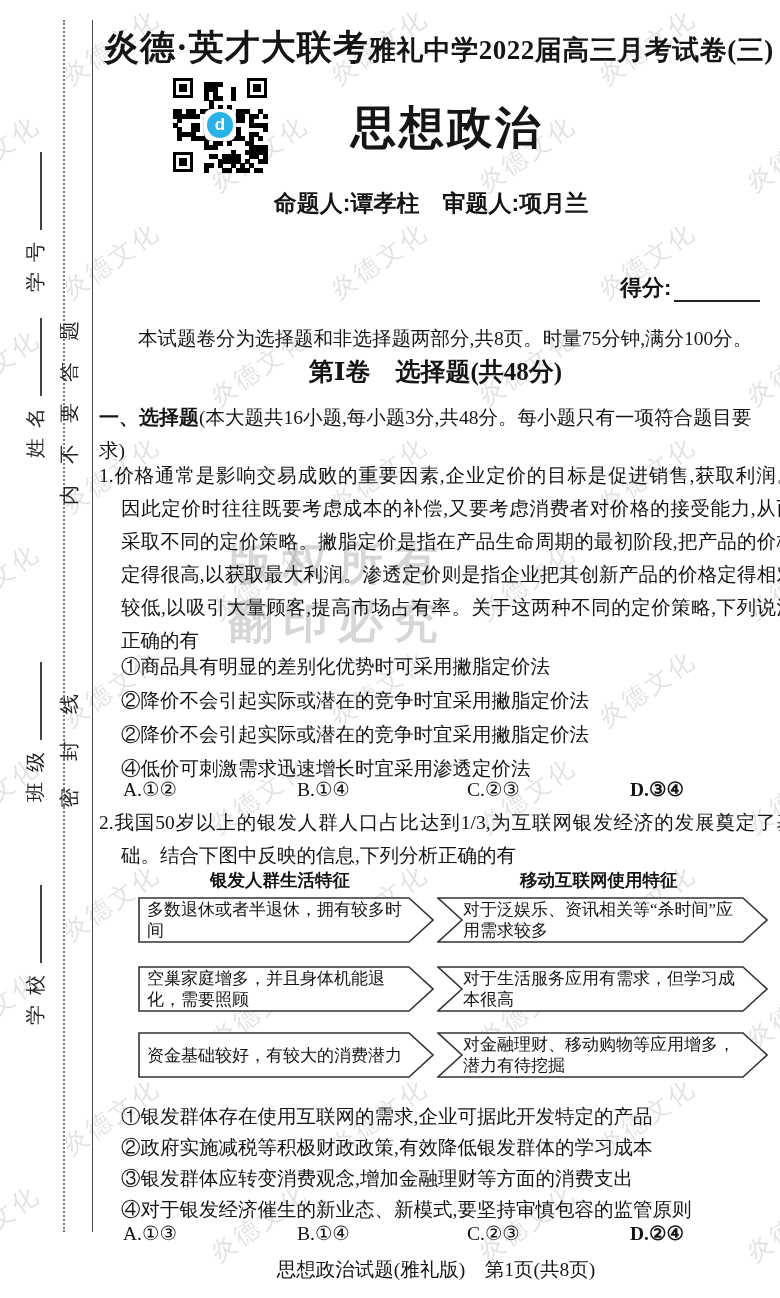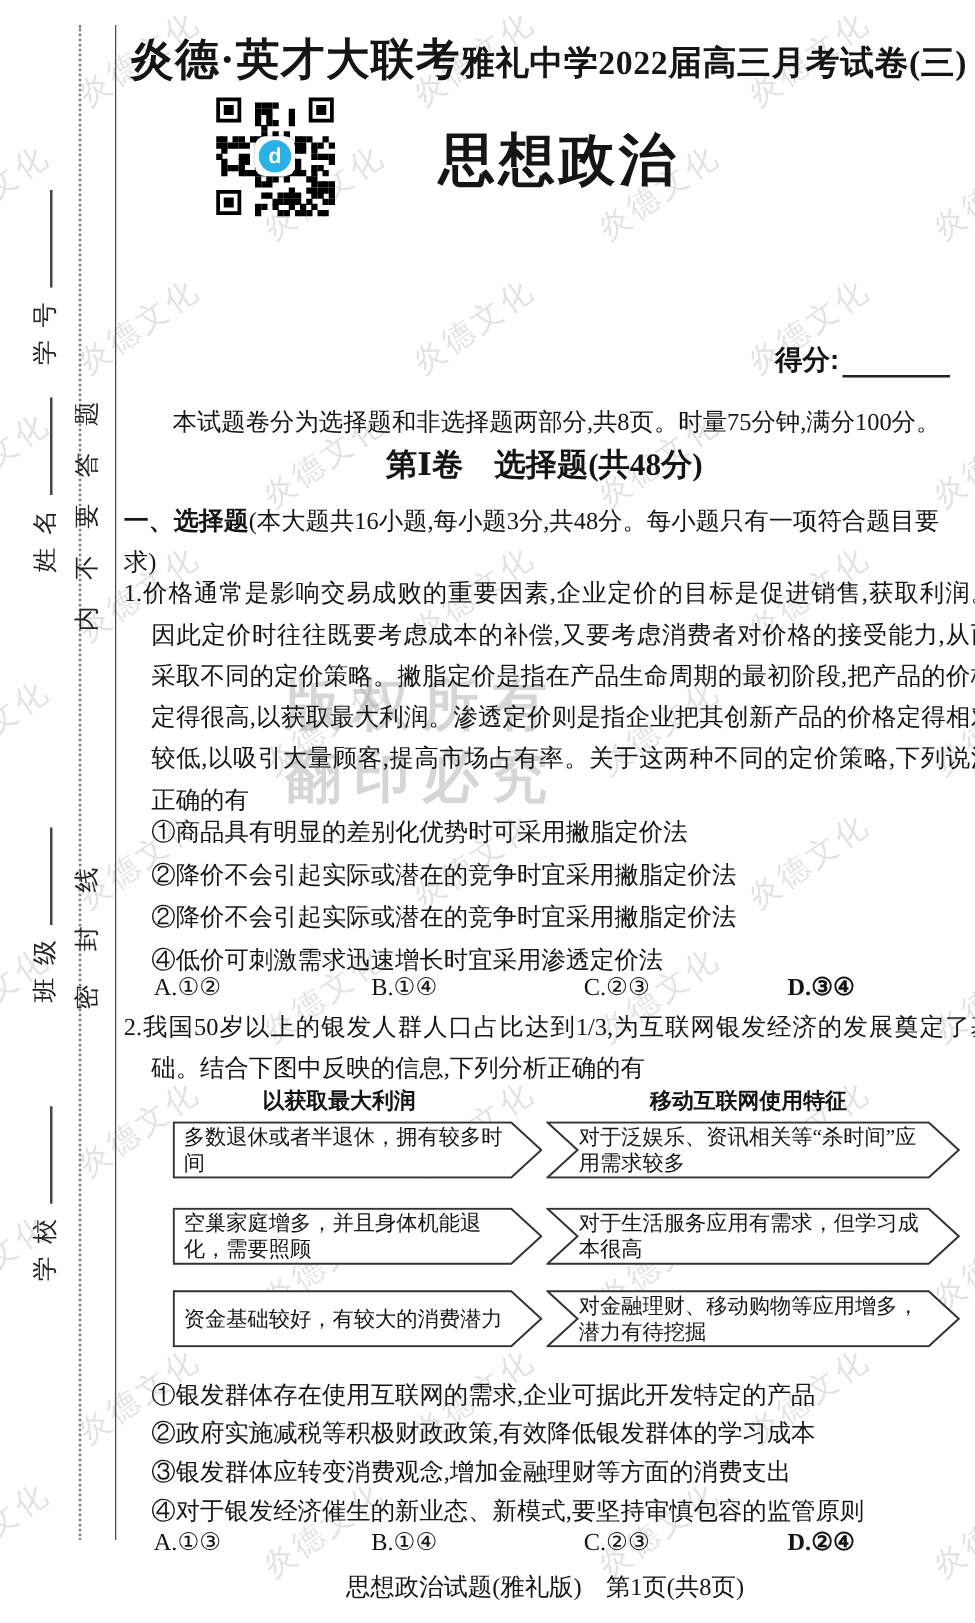--- a/index.html
+++ b/index.html
@@ -285,20 +285,21 @@
       </div>
     <div class="qr-finder" style="left:0;top:0;"></div>
     <div class="qr-finder" style="right:0;top:0;"></div>
     <div class="qr-finder" style="left:0;bottom:0;"></div>
     <div class="qr-logo">
         <div class="dot" id="qr-logo-dot" style="background: rgb(42, 178, 231);">d</div>
       </div>
   </div>
 
   <div class="subject-title sans">思想政治</div>
+  <div class="setter sans">命题人:谭孝柱　审题人:项月兰</div>
 
   <div class="score-label sans">得分:</div>
   <div class="score-line"></div>
 
   <div class="para" style="top:322px;text-indent:2em;">本试题卷分为选择题和非选择题两部分,共8页。时量75分钟,满分100分。</div>
 
   <div class="section-title">第Ⅰ卷　选择题(共48分)</div>
 
   <div class="para" style="top:401px;width:678px;">
     <div class="tline"><span class="instr-bold">一、选择题</span><span>(本大题共16小题,每小题3分,共48分。每小题只有一项符合题目要</span></div>
@@ -324,21 +325,21 @@
     <span class="c1">B.①④</span>
     <span class="c2">C.②③</span>
     <span class="c3">D.③④</span>
   </div>
 
   <div class="para jpara hang" style="top:806px;">
       <div class="tline">2.我国50岁以上的银发人群人口占比达到1/3,为互联网银发经济的发展奠定了基</div>
       <div class="tline">础。结合下图中反映的信息,下列分析正确的有</div>
     </div>
 
-  <div class="diag-label" style="left:210px;">以获取最大利润</div>
+  <div class="diag-label" style="left:210px;">银发人群生活特征</div>
   <div class="diag-label" style="left:520px;">移动互联网使用特征</div>
 
   <div class="abox abox-r" style="top:897px;">
     <svg viewBox="0 0 331 46" preserveAspectRatio="none">
         <polygon points="1,1 306,1 330,23 306,45 1,45 25,23" fill="#fff" stroke="#333" stroke-width="1.6" vector-effect="non-scaling-stroke"></polygon>
       </svg>
     <div class="atext">对于泛娱乐、资讯相关等“杀时间”应用需求较多</div>
   </div>
   <div class="abox abox-l" style="top:897px;">
     <svg viewBox="0 0 296 46" preserveAspectRatio="none">

